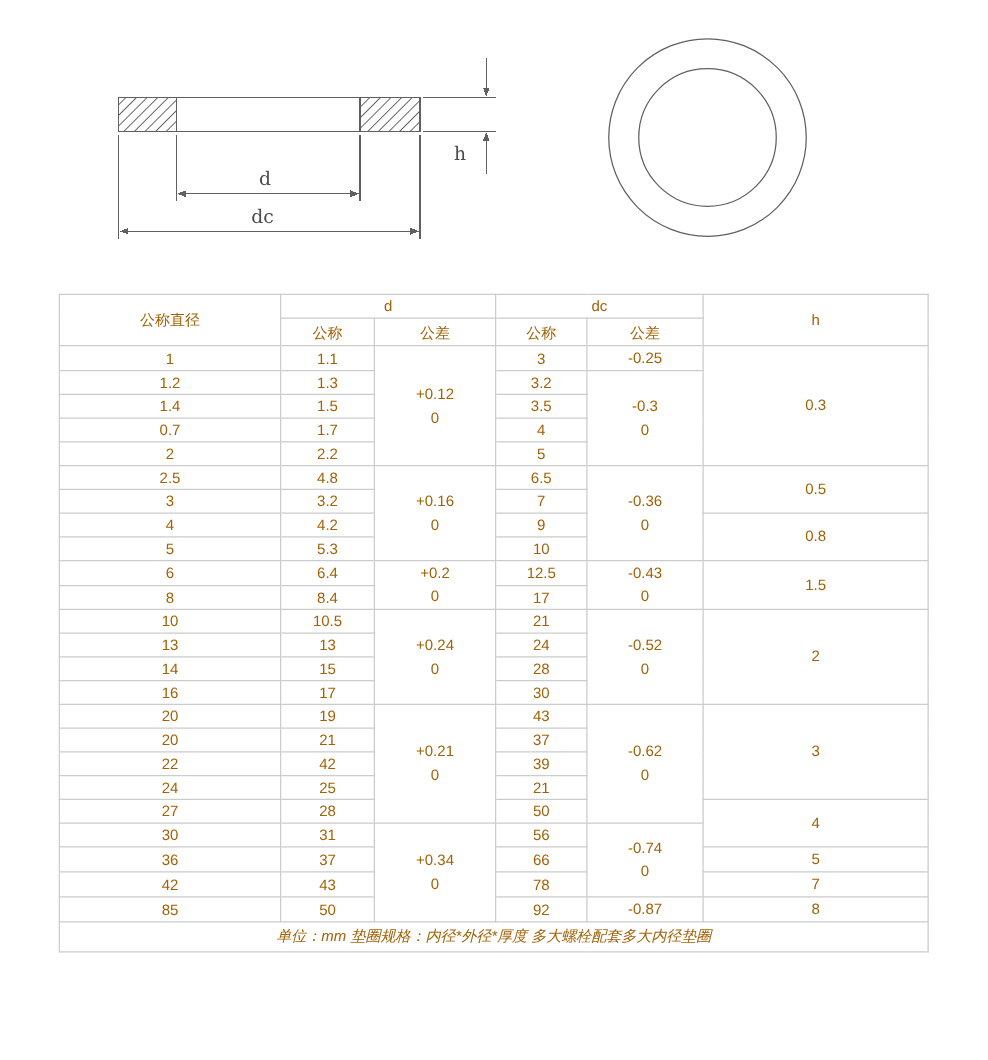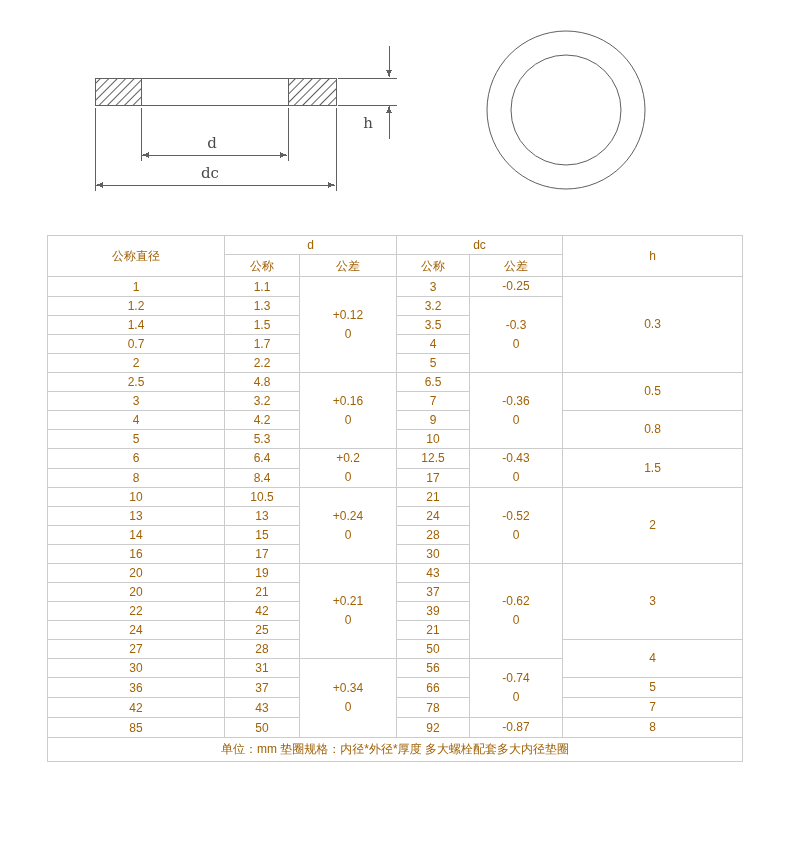--- a/index.html
+++ b/index.html
@@ -20,21 +20,21 @@
     font-size:12px; color:#a16207;
   }
   .spec-table th, .spec-table td {
     border:1px solid #cccccc; text-align:center; vertical-align:middle;
     font-weight:normal; height:18px; line-height:18px; padding:0 2px;
     overflow:hidden; white-space:nowrap;
   }
   .spec-table thead th.h1 { height:18px; }
   .spec-table thead th.h2 { height:21px; }
   .spec-table .m-line { line-height:19px; }
-  .spec-table tfoot td { height:23px; line-height:23px; }
+  .spec-table tfoot td { height:23px; line-height:23px;font-style:italic; }
 </style>
 </head>
 <body>
 
 <div class="page">
 
   <svg class="drawing" width="790" height="232" viewBox="0 0 790 232" xmlns="http://www.w3.org/2000/svg">
     <defs>
       <pattern id="hatch" width="6" height="6" patternUnits="userSpaceOnUse" patternTransform="rotate(45)">
         <line x1="0" y1="0" x2="0" y2="6" stroke="#606060" stroke-width="1"></line>

